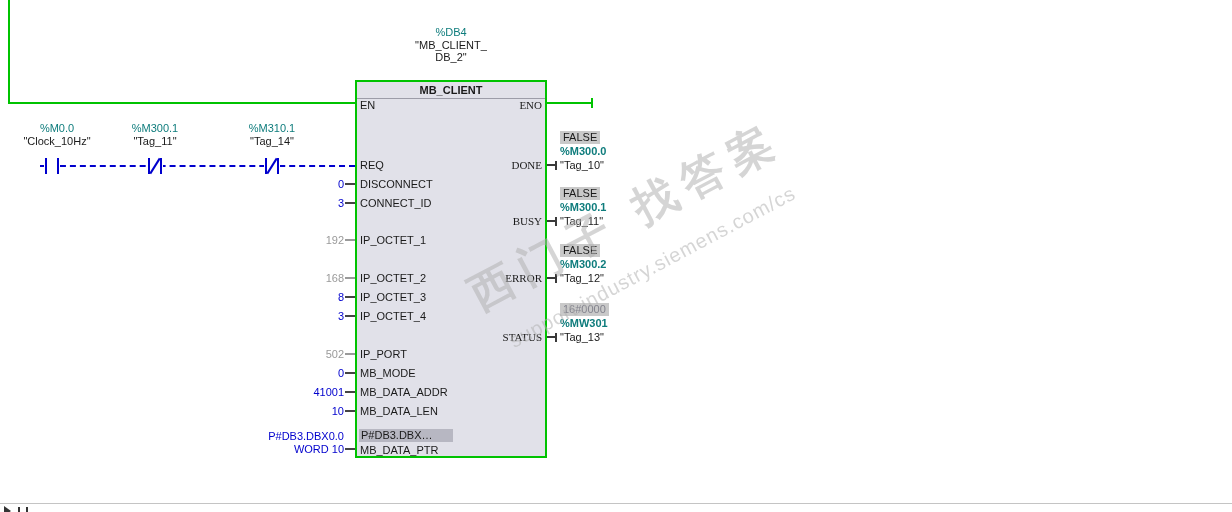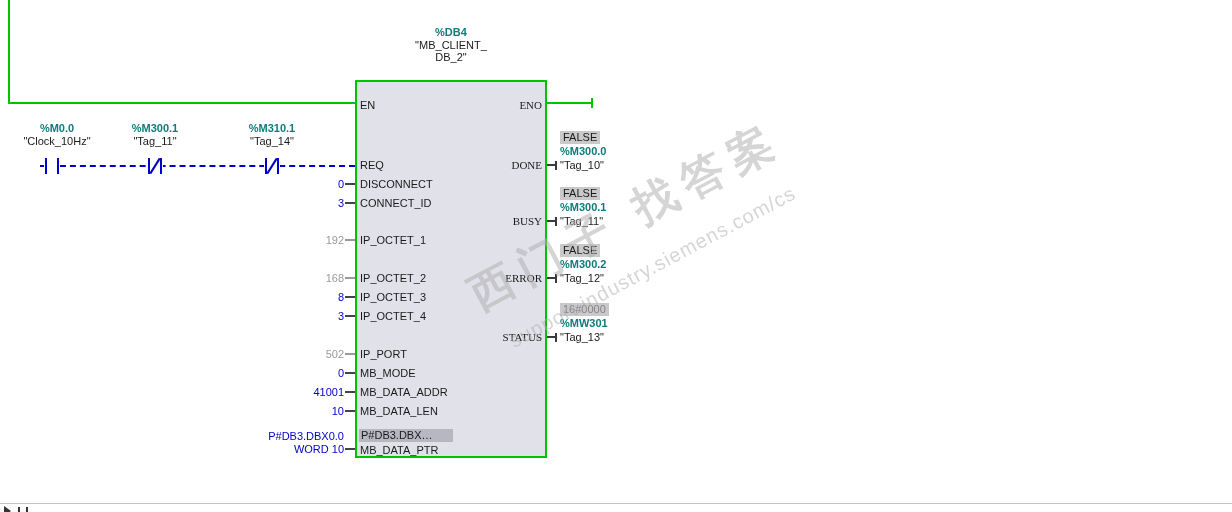--- a/index.html
+++ b/index.html
@@ -1,21 +1,21 @@
 <!DOCTYPE html>
 <html><head>
 <meta charset="utf-8">
 <style>
   html,body{margin:0;padding:0;background:#ffffff;}
   #stage{position:relative;width:1232px;height:512px;background:#ffffff;overflow:hidden;
          font-family:"Liberation Sans","DejaVu Sans",sans-serif;font-size:11px;color:#1a1a1a;}
   .hline{position:absolute;height:2px;background:#00C300;}
   .vline{position:absolute;width:2px;background:#00C300;}
   .dash{position:absolute;height:0;border-top:2px dashed #0000CD;}
-  .addr{position:absolute;color:#0E7C7C;font-weight:bold;text-align:center;white-space:nowrap;}
+  .addr{position:absolute;color:#0E7C7C;font-weight:normal;text-align:center;white-space:nowrap;}
   .tagname{position:absolute;color:#1a1a1a;text-align:center;white-space:nowrap;}
   .contact{position:absolute;width:16px;height:16px;background:#ffffff;}
   .contact .bar{position:absolute;top:0;width:2px;height:16px;background:#0000CD;}
   .contact .b1{left:1px;}.contact .b2{right:1px;}
   .contact .slash{position:absolute;left:7px;top:-1px;width:2px;height:18px;background:#0000CD;transform:rotate(32deg);}
   .block{position:absolute;left:355px;top:80px;width:192px;height:378px;background:#E1E1E9;
          border:2px solid #00C300;box-sizing:border-box;}
   .blocktitle{position:absolute;left:0;top:0;width:100%;height:16px;line-height:16px;text-align:center;
          font-weight:bold;border-bottom:1px solid #9C9CA8;}
   .pinL{position:absolute;left:3px;height:12px;line-height:12px;white-space:nowrap;}
@@ -73,20 +73,21 @@
     <div class="bar b1"></div>
     <div class="bar b2"></div>
     <div class="slash"></div>
   </div>
 
   <div class="hdr addr" style="top:26px;left:355px;width:192px;">%DB4</div>
   <div class="hdr" style="top:39px;">"MB_CLIENT_</div>
   <div class="hdr" style="top:51px;">DB_2"</div>
 
   <div class="block">
+    <div class="blocktitle">MB_CLIENT</div>
 
     <div class="pinL" style="top:17px;">EN</div>
     <div class="pinL" style="top:77px;">REQ</div>
     <div class="pinL" style="top:96px;">DISCONNECT</div>
     <div class="pinL" style="top:115px;">CONNECT_ID</div>
     <div class="pinL" style="top:152px;">IP_OCTET_1</div>
     <div class="pinL" style="top:190px;">IP_OCTET_2</div>
     <div class="pinL" style="top:209px;">IP_OCTET_3</div>
     <div class="pinL" style="top:228px;">IP_OCTET_4</div>
     <div class="pinL" style="top:266px;">IP_PORT</div>

